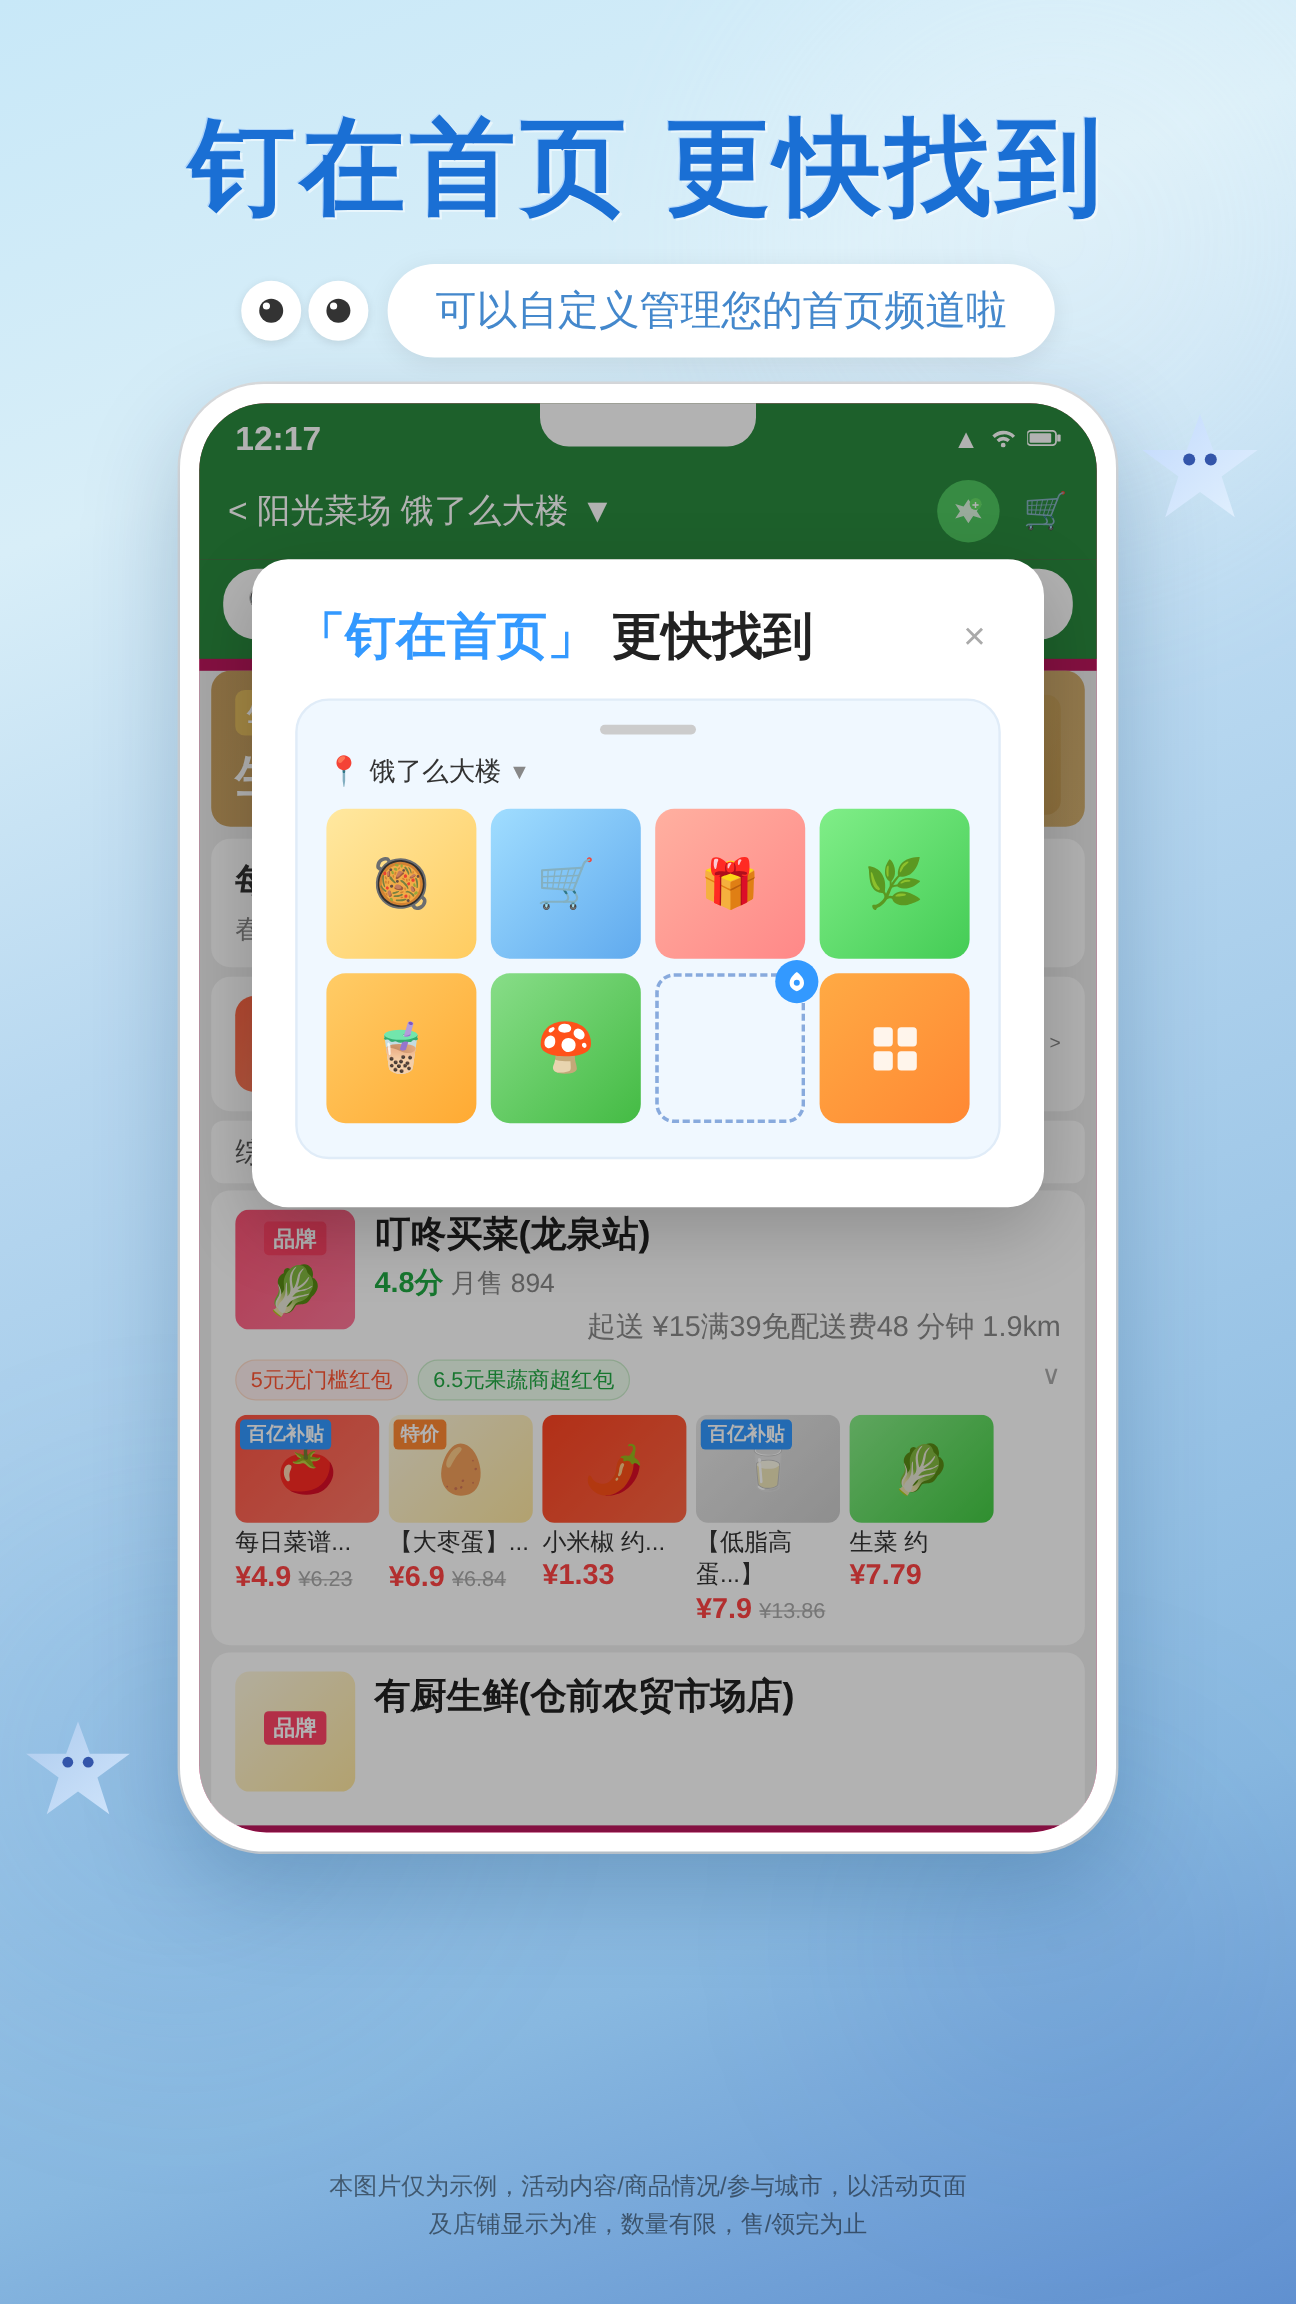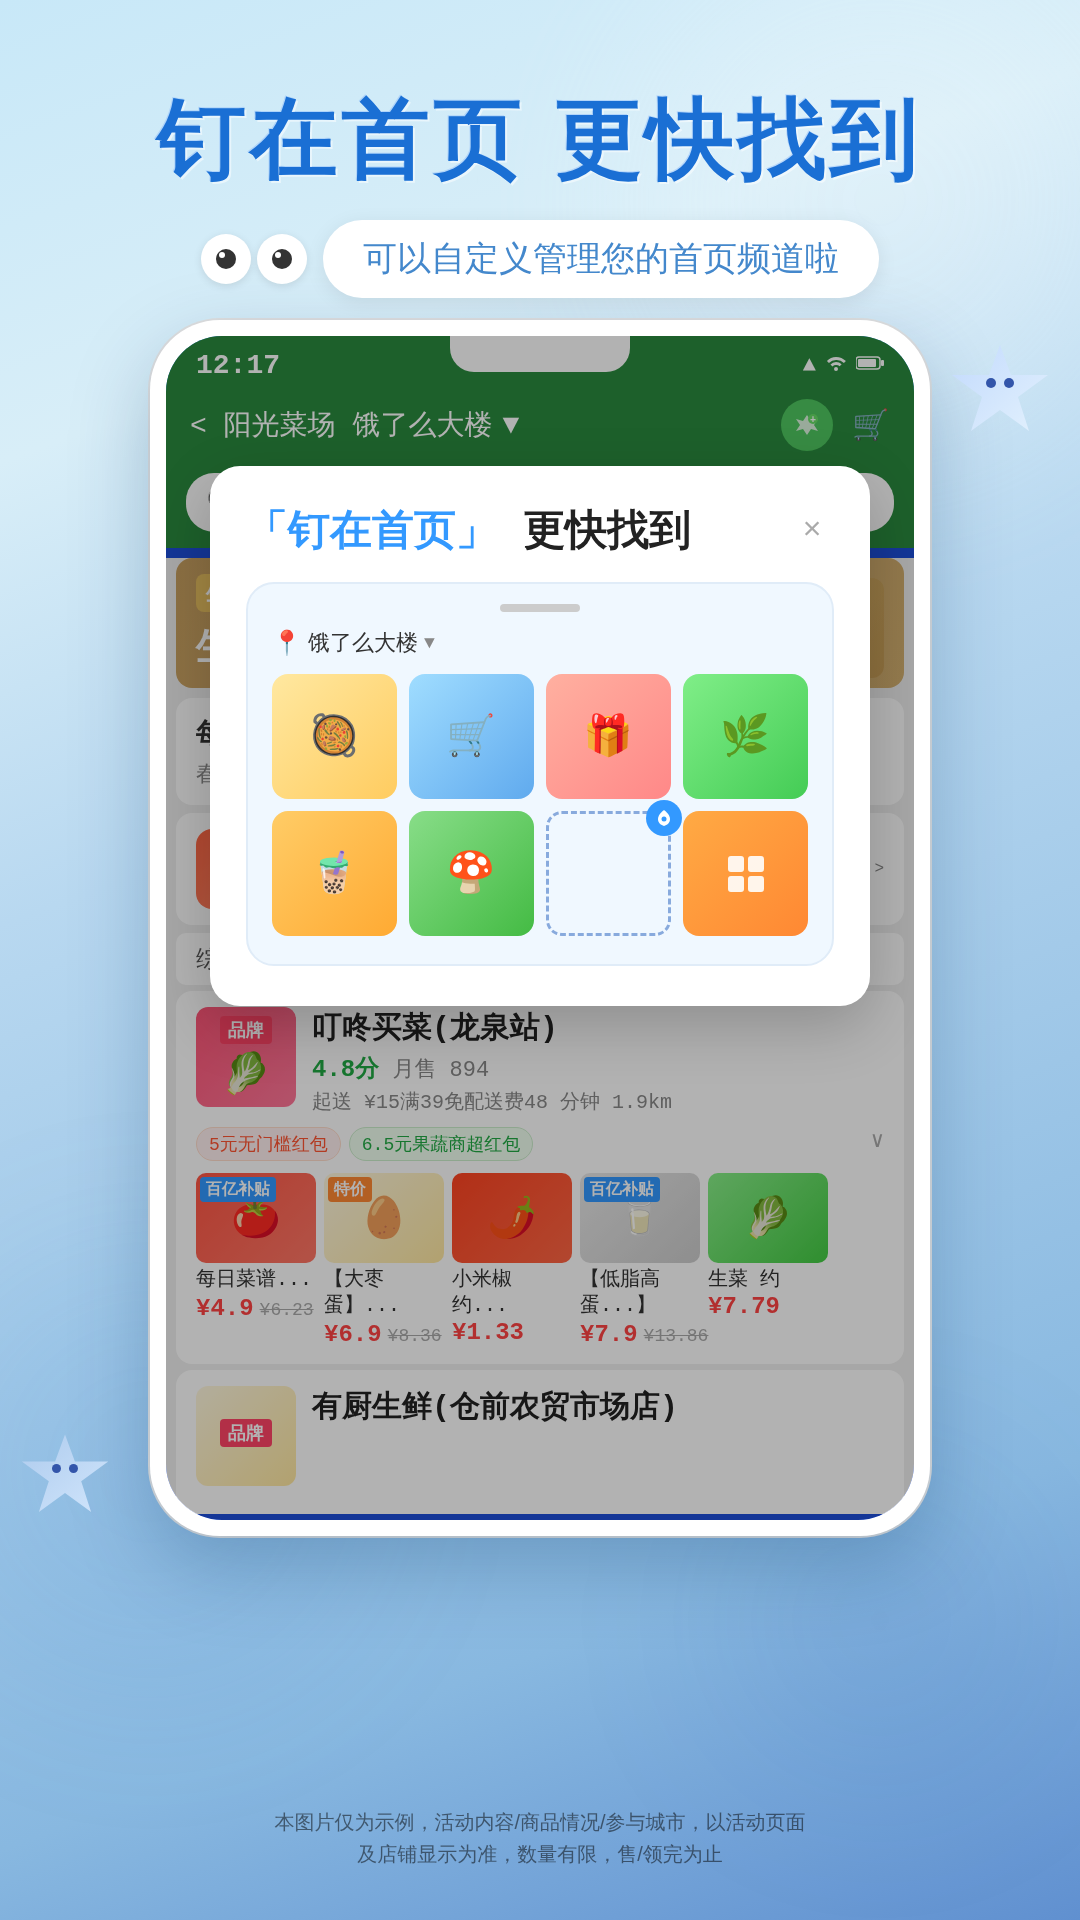--- a/index.html
+++ b/index.html
@@ -110,25 +110,24 @@
     .phone-outer {
       width: 780px;
       margin: 0 auto;
       background: white;
       border-radius: 70px;
       padding: 16px;
       box-shadow: 0 30px 80px rgba(0,50,100,0.25), 0 0 0 2px #e0e0e0;
       position: relative;
     }
     .phone-inner {
-      background: #1d4ed8;
+      background: #be185d;
       border-radius: 56px;
       overflow: hidden;
       position: relative;
-      font-family: Liberation Mono, monospace;
     }
     .phone-status-bar {
       background: #2a8a3e;
       padding: 14px 30px 8px;
       display: flex;
       justify-content: space-between;
       align-items: center;
     }
     .status-time {
       color: white;
@@ -323,22 +322,22 @@
       font-weight: 700;
       color: #222;
     }
     .store-meta {
       font-size: 22px;
       color: #888;
       margin-top: 4px;
     }
     .store-delivery {
       display: flex;
-      justify-content: flex-start;
-      font-size: 20px;
+      justify-content: flex-end;
+      font-size: 24px;
       color: #888;
       margin-top: 4px;
     }
     .store-dist {
       color: #888;
     }
     .products-row {
       display: flex;
       gap: 8px;
       overflow: hidden;
@@ -794,21 +793,21 @@
             </div>
 
             <div class="product-item">
               <div class="product-img food-egg" style="position:relative;">
                 <div class="product-badge badge-orange">特价</div>
                 <div style="display:flex;align-items:center;justify-content:center;height:100%;font-size:40px;">🥚</div>
               </div>
               <div class="product-name">【大枣蛋】...</div>
               <div style="display:flex;align-items:baseline;gap:6px;">
                 <span class="product-price">¥6.9</span>
-                <span class="product-price-orig">¥8.36</span>
+                <span class="product-price-orig">¥6.84</span>
               </div>
             </div>
 
             <div class="product-item">
               <div class="product-img food-pepper">
                 <div style="display:flex;align-items:center;justify-content:center;height:100%;font-size:40px;">🌶️</div>
               </div>
               <div class="product-name">小米椒 约...</div>
               <div>
                 <span class="product-price">¥1.33</span>

